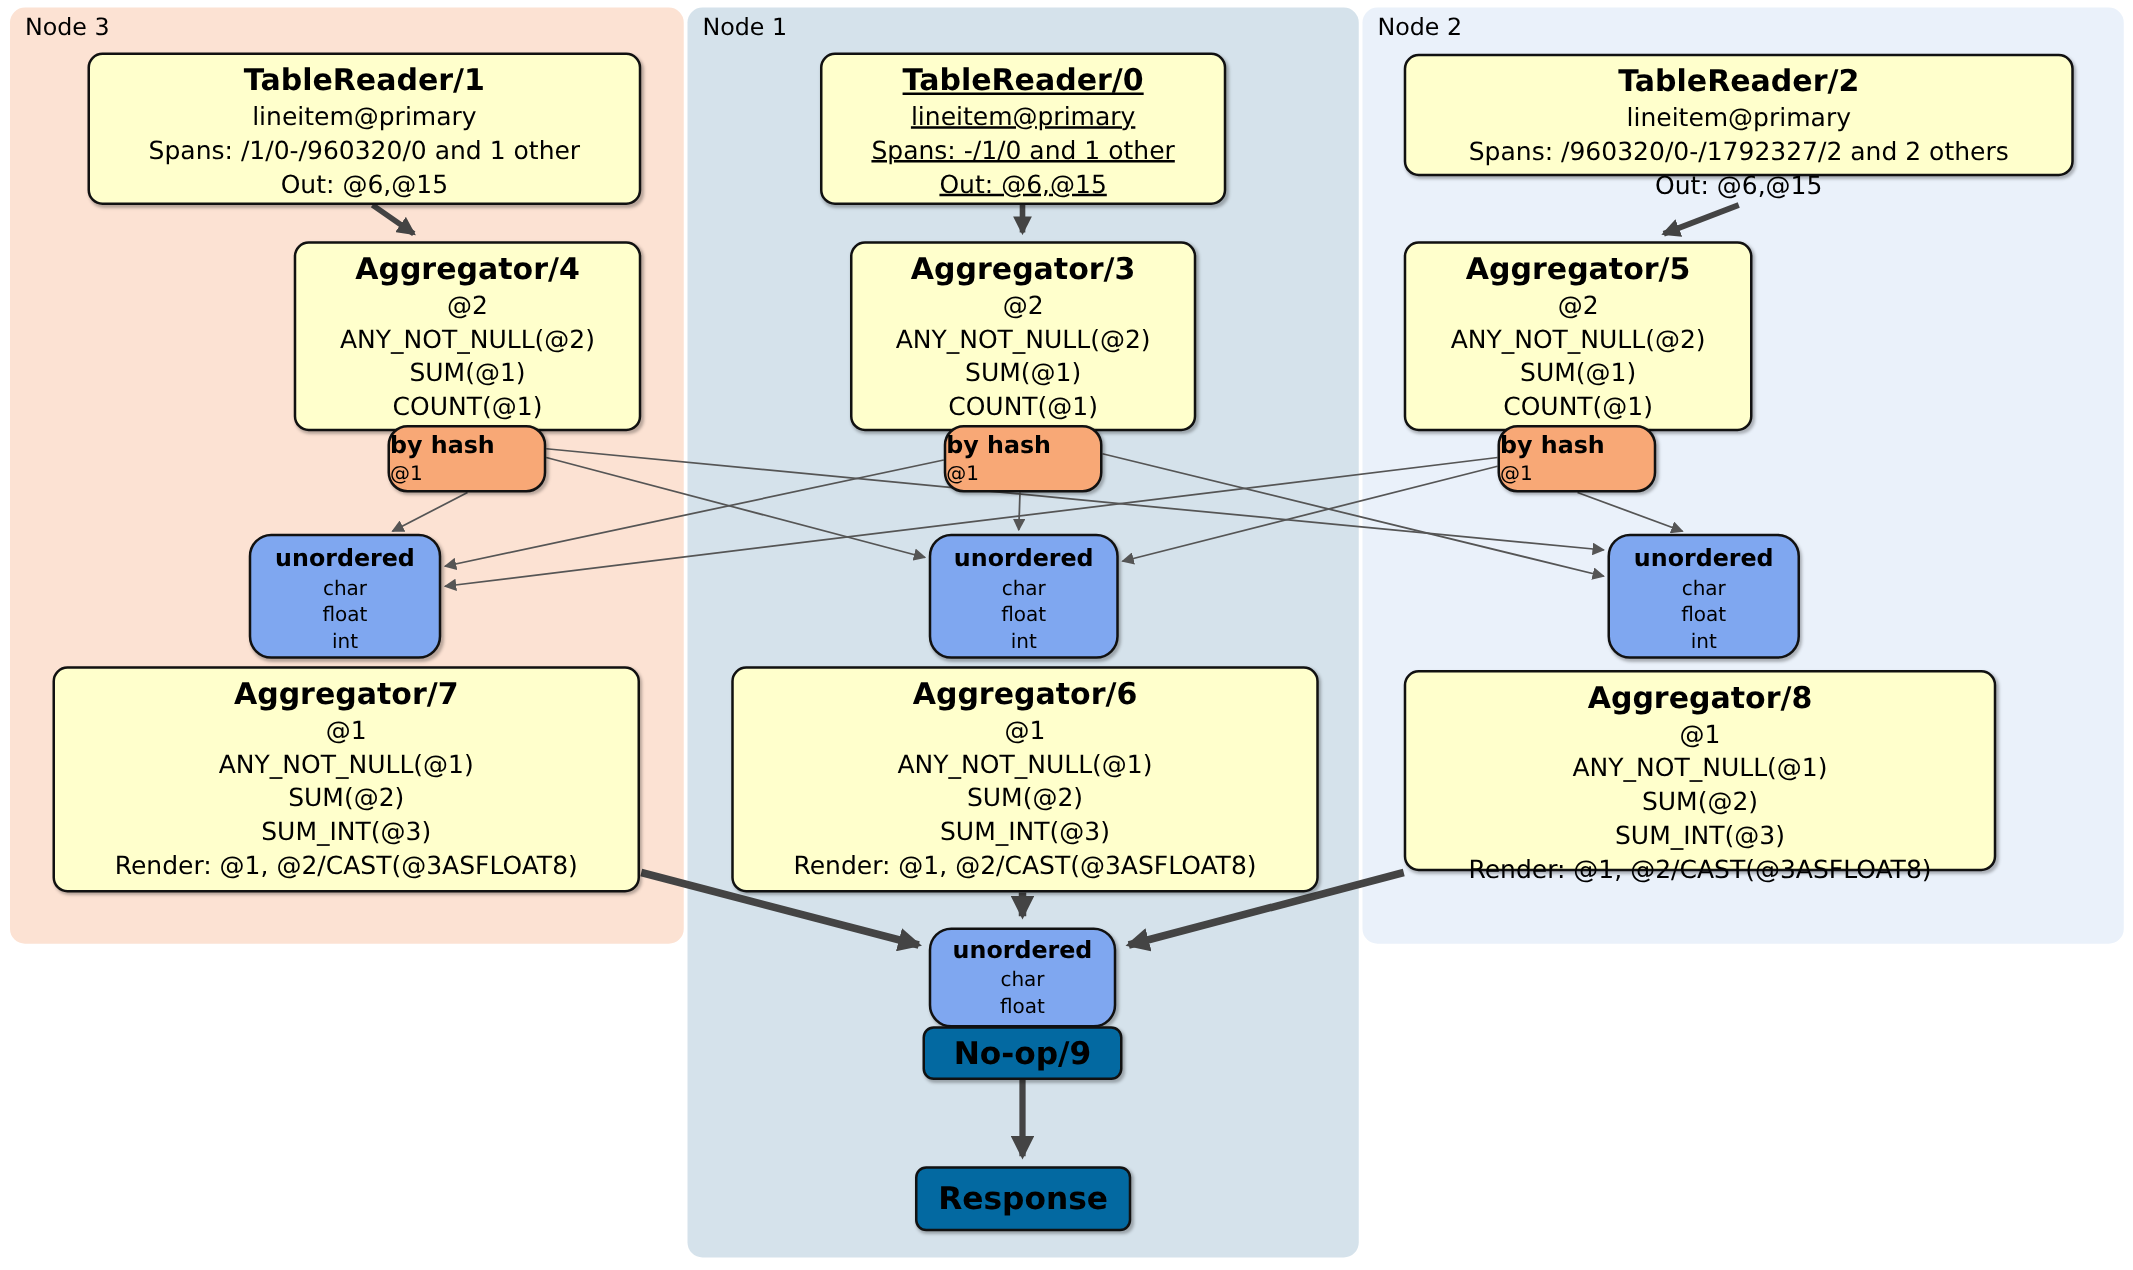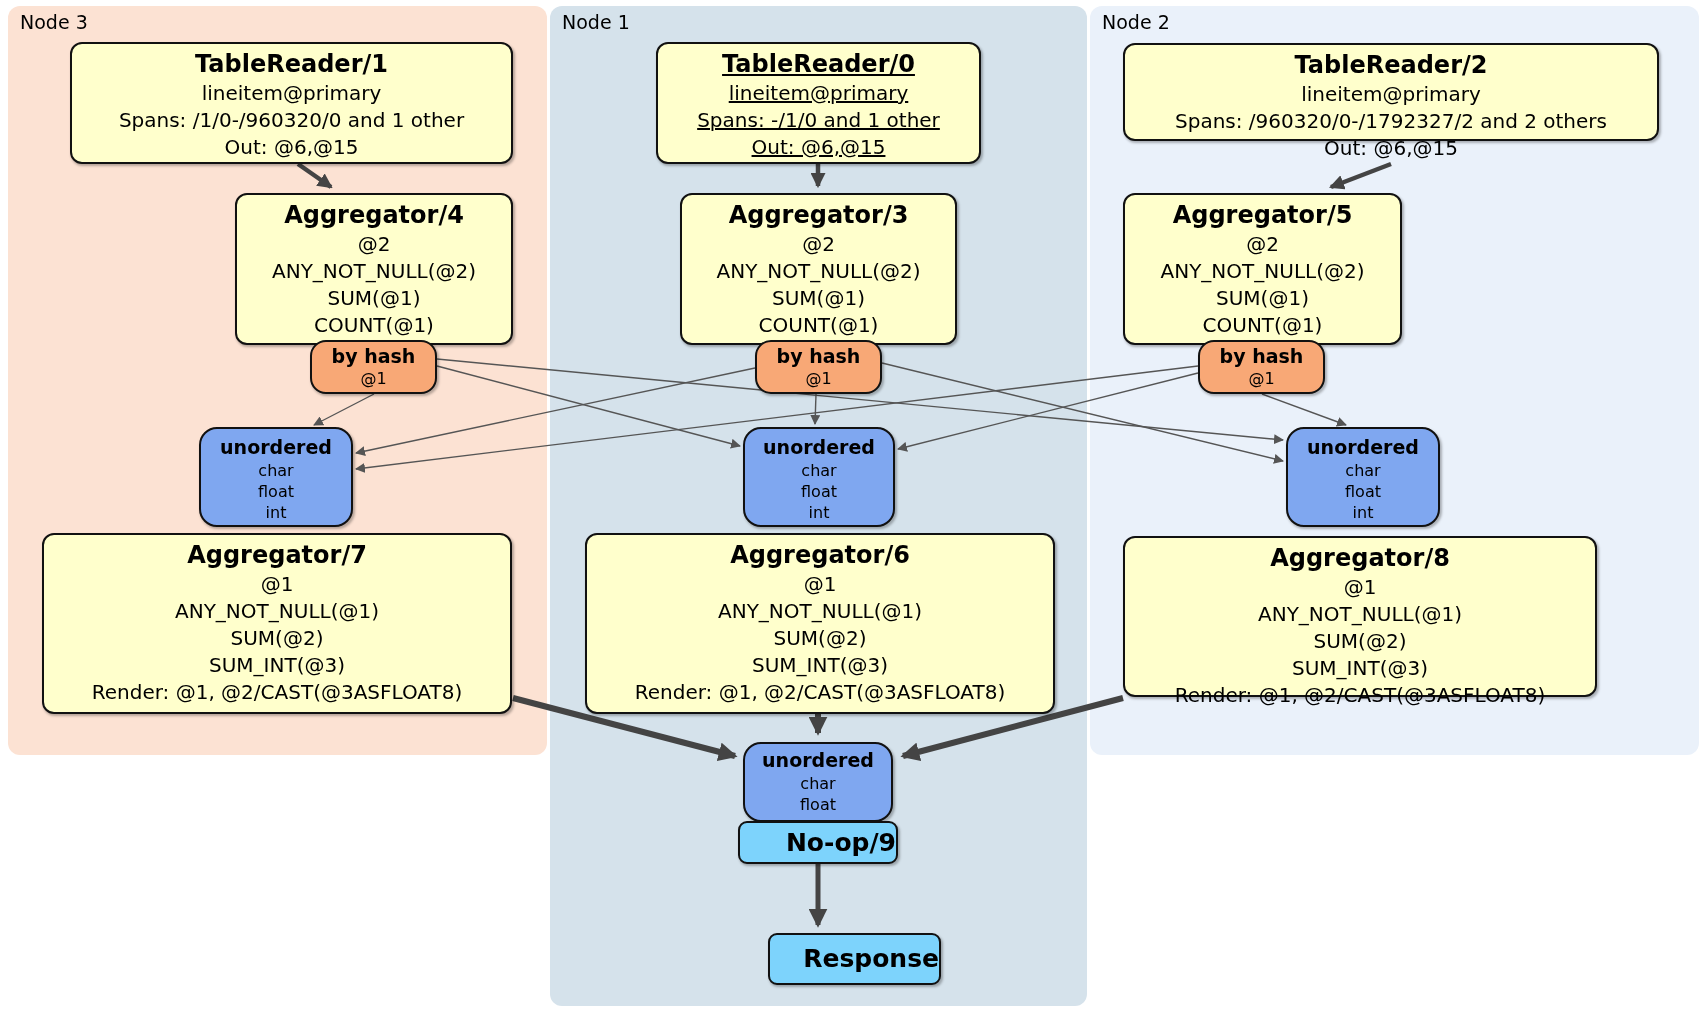--- a/index.html
+++ b/index.html
@@ -13,35 +13,35 @@
   .edges{position:absolute;left:0;top:0;z-index:1;}
   .pbox{
     position:absolute;background:#FFFFCC;border:2px solid #111;border-radius:12px;
     box-shadow:1.5px 2px 2.5px rgba(0,0,0,0.28);text-align:center;
     box-sizing:border-box;padding-top:5px;z-index:2;
   }
   .pbox .title{font-size:24px;font-weight:bold;line-height:31px;white-space:nowrap;}
   .pbox .line{font-size:20px;line-height:27px;white-space:nowrap;}
   .router{
     position:absolute;background:#F8A876;border:2px solid #111;border-radius:16px;
-    box-shadow:1.5px 2px 2.5px rgba(0,0,0,0.28);text-align:center;
+    box-shadow:1.5px 2px 2.5px rgba(0,0,0,0.28);
     box-sizing:border-box;padding-top:2px;z-index:3;
   }
   .router .rtitle{font-size:19px;font-weight:bold;line-height:25px;white-space:nowrap;}
   .router .rline{font-size:16px;line-height:20px;white-space:nowrap;}
   .sync{
     position:absolute;background:#7FA7F0;border:2px solid #111;border-radius:18px;
     box-shadow:1.5px 2px 2.5px rgba(0,0,0,0.28);text-align:center;
     box-sizing:border-box;padding-top:6px;z-index:3;
   }
   .sync .rtitle{font-size:19px;font-weight:bold;line-height:25px;white-space:nowrap;}
   .sync .rline{font-size:16px;line-height:21px;white-space:nowrap;}
   .capsule{
-    position:absolute;background:#7dd3fc;border:2px solid #111;border-radius:9px;
-    box-shadow:1.5px 2px 2.5px rgba(0,0,0,0.28);text-align:right;
+    position:absolute;background:#0369a1;border:2px solid #111;border-radius:9px;
+    box-shadow:1.5px 2px 2.5px rgba(0,0,0,0.28);text-align:center;
     box-sizing:border-box;font-weight:bold;font-size:25px;z-index:3;white-space:nowrap;
   }
 </style>
 </head>
 <body>
 
 <div class="canvas">
 
   <div class="region" style="left:8px;top:6px;width:539px;height:749px;background:#FCE2D3;"></div>
   <div class="region" style="left:550px;top:6px;width:537px;height:1000px;background:#D5E2EB;"></div>
@@ -202,15 +202,15 @@
   </div>
 
   <div class="sync" style="left:743px;top:742px;width:150px;height:80px;padding-top:4px;">
     <div class="rtitle">unordered</div>
     <div class="rline">char</div>
     <div class="rline">float</div>
   </div>
 
   <div class="capsule" style="left:738px;top:821px;width:160px;height:43px;line-height:39px;">No-op/9</div>
 
-  <div class="capsule" style="left:732px;top:933px;width:173px;height:52px;line-height:48px;margin-left:36px;">Response</div>
+  <div class="capsule" style="left:732px;top:933px;width:173px;height:52px;line-height:48px;">Response</div>
 
 </div>
 
 </body></html>

